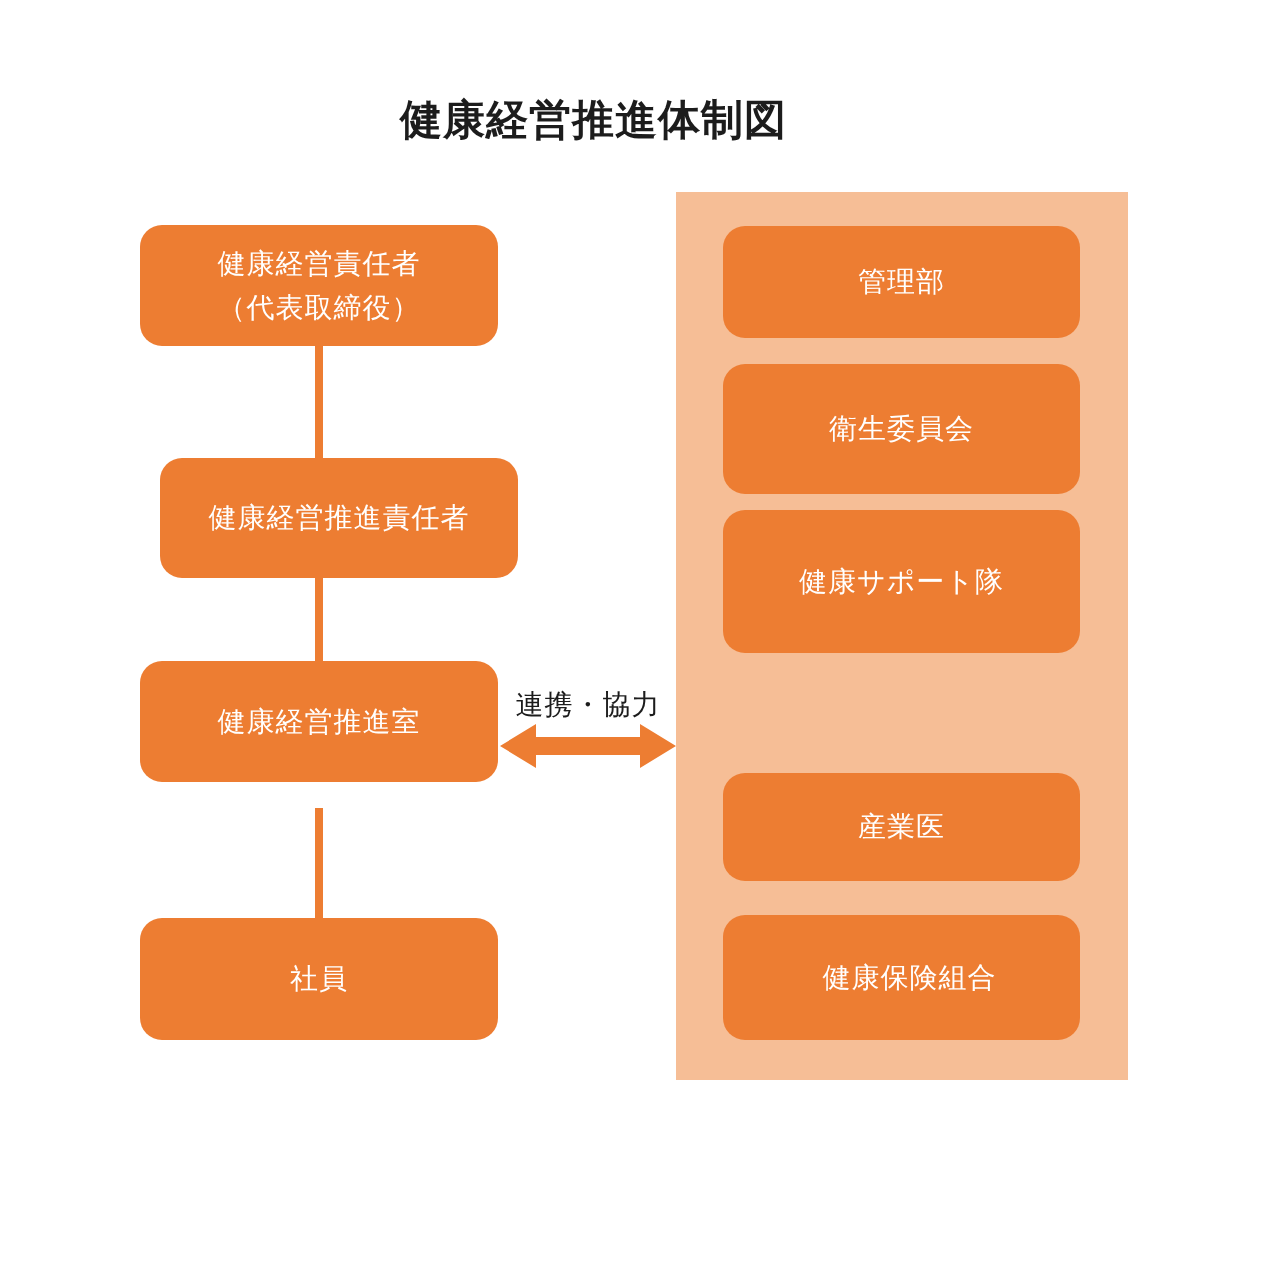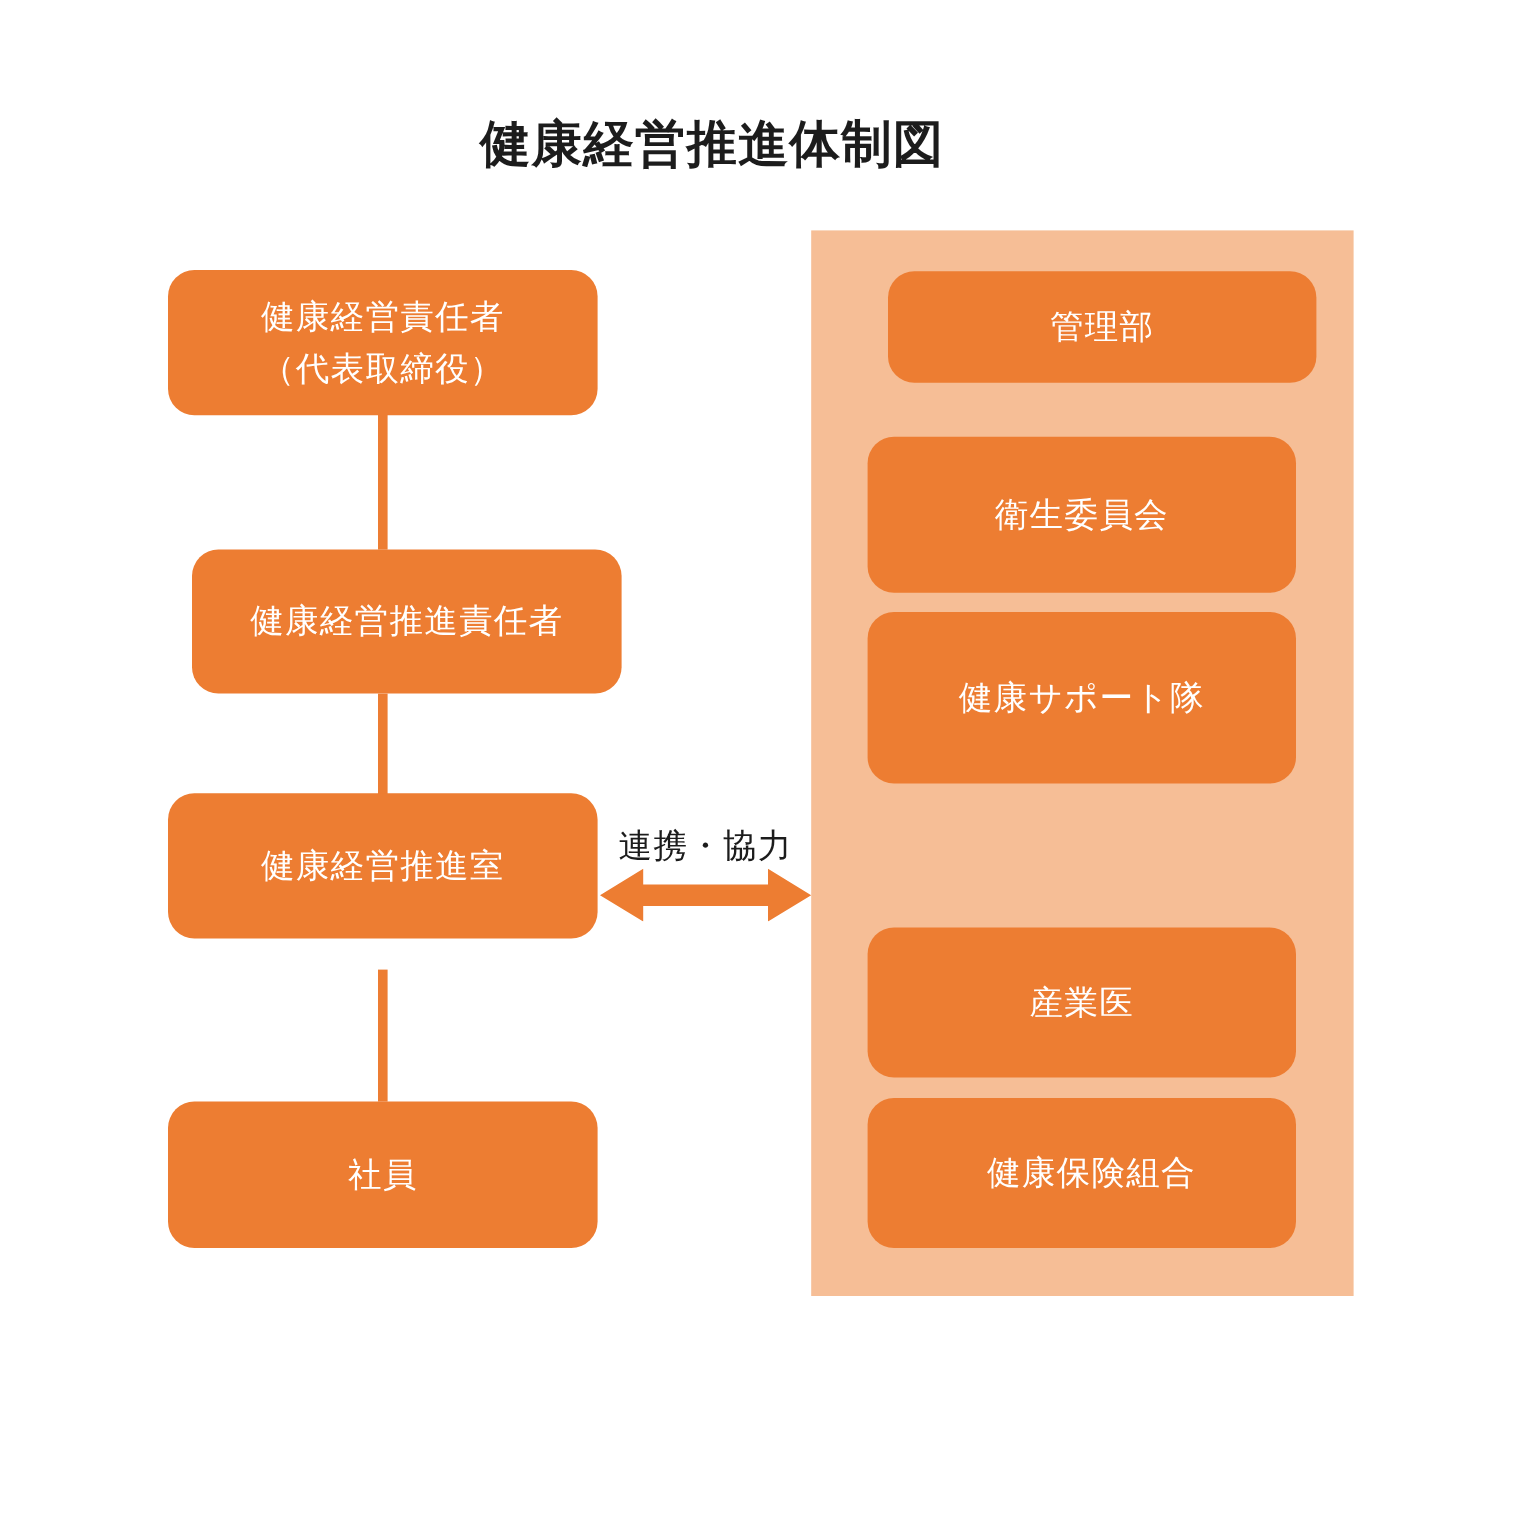--- a/index.html
+++ b/index.html
@@ -105,25 +105,25 @@
   <div class="node left-node" style="top:918px; height:122px;">社員</div>
 
   <div class="link-label">連携・協力</div>
 
   <svg class="link-arrow" viewBox="0 0 176 44" preserveAspectRatio="none">
     <polygon fill="currentColor" points="0,22 36,0 36,13 140,13 140,0 176,22 140,44 140,31 36,31 36,44"></polygon>
   </svg>
 
   <div class="right-panel">
 
-    <div class="node right-node" style="top:34px; height:93px;margin-left:17px;">管理部</div>
+    <div class="node right-node" style="top:34px; height:112px;">管理部</div>
 
     <div class="node right-node" style="top:172px; height:130px;">衛生委員会</div>
 
     <div class="node right-node" style="top:318px; height:143px;">健康サポート隊</div>
 
-    <div class="node right-node" style="top:581px; height:125px;">産業医</div>
+    <div class="node right-node" style="top:581px; height:108px;">産業医</div>
 
     <div class="node right-node" style="top:723px; height:125px;padding-left:16px;">健康保険組合</div>
 
   </div>
 
 </div>
 
 </body></html>

